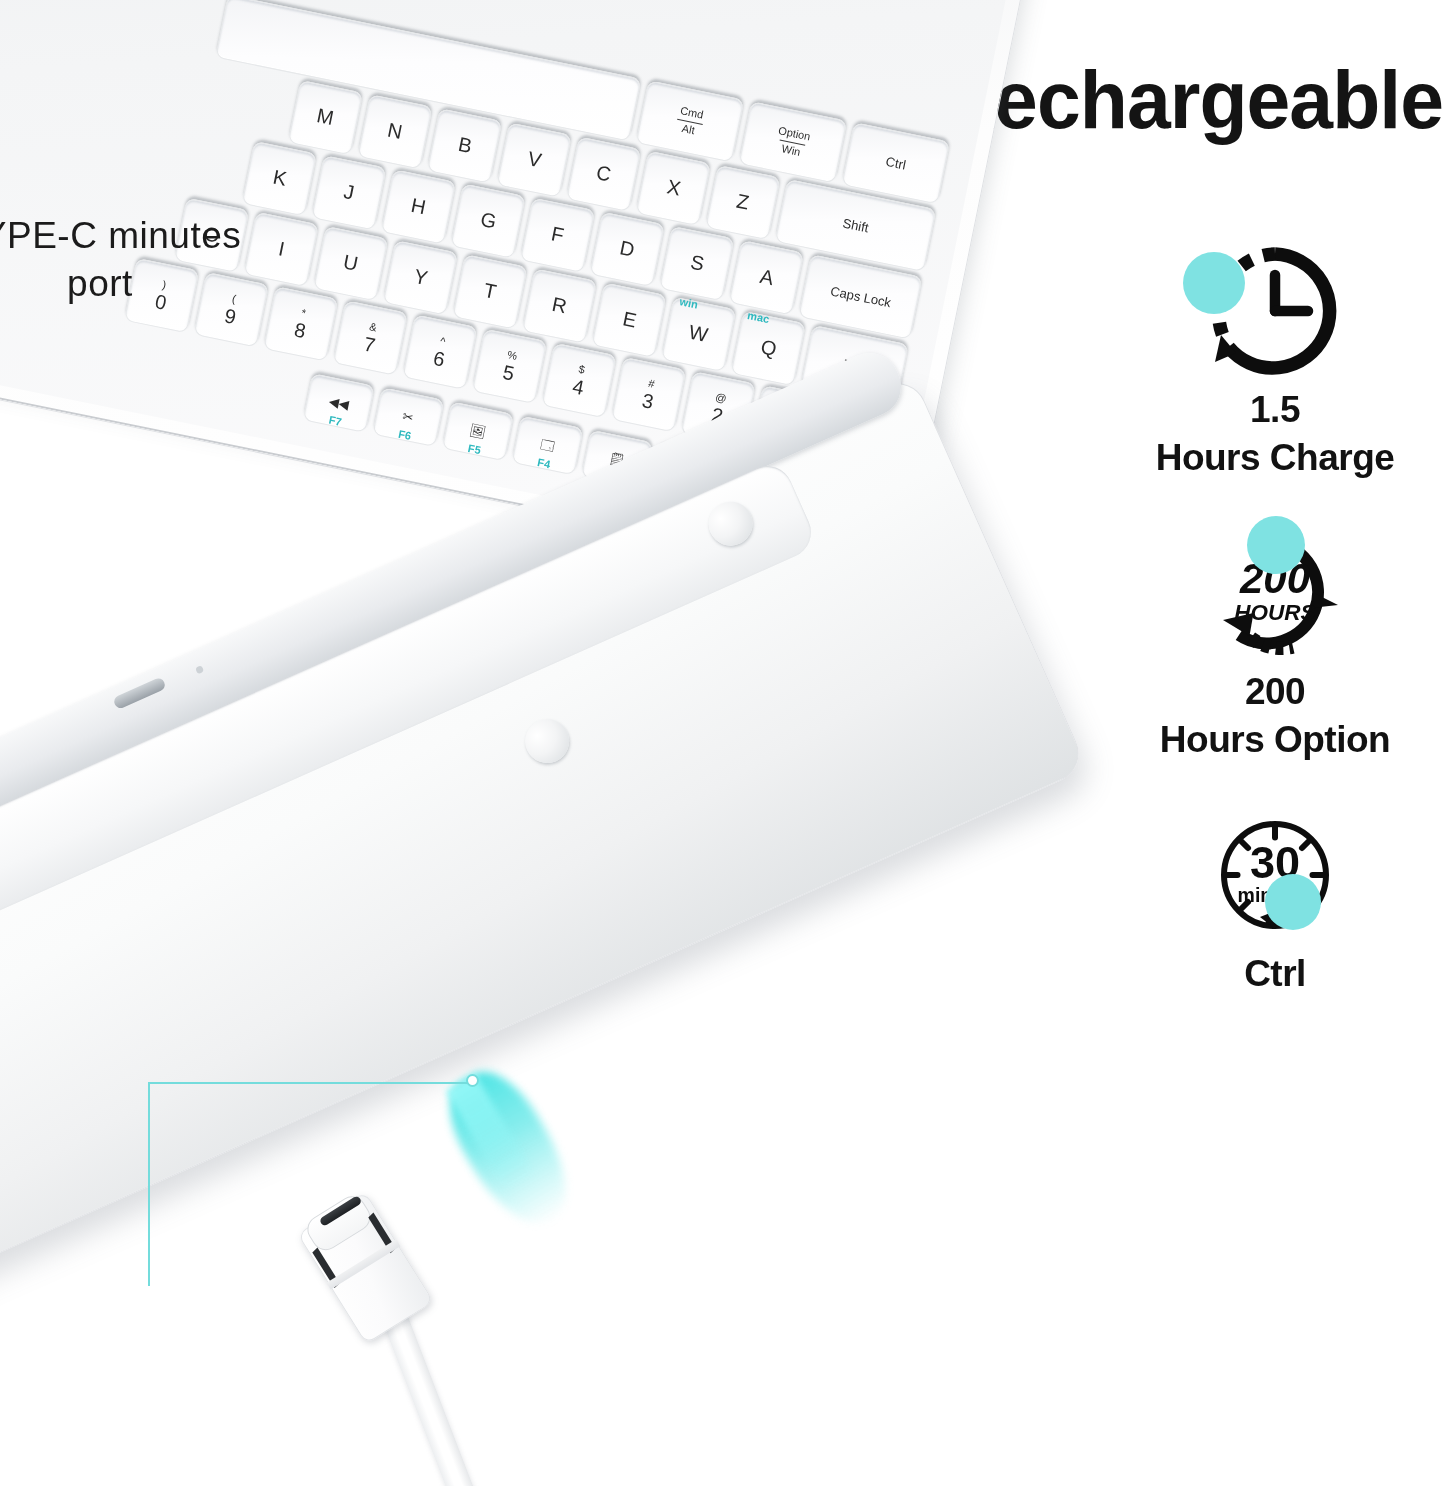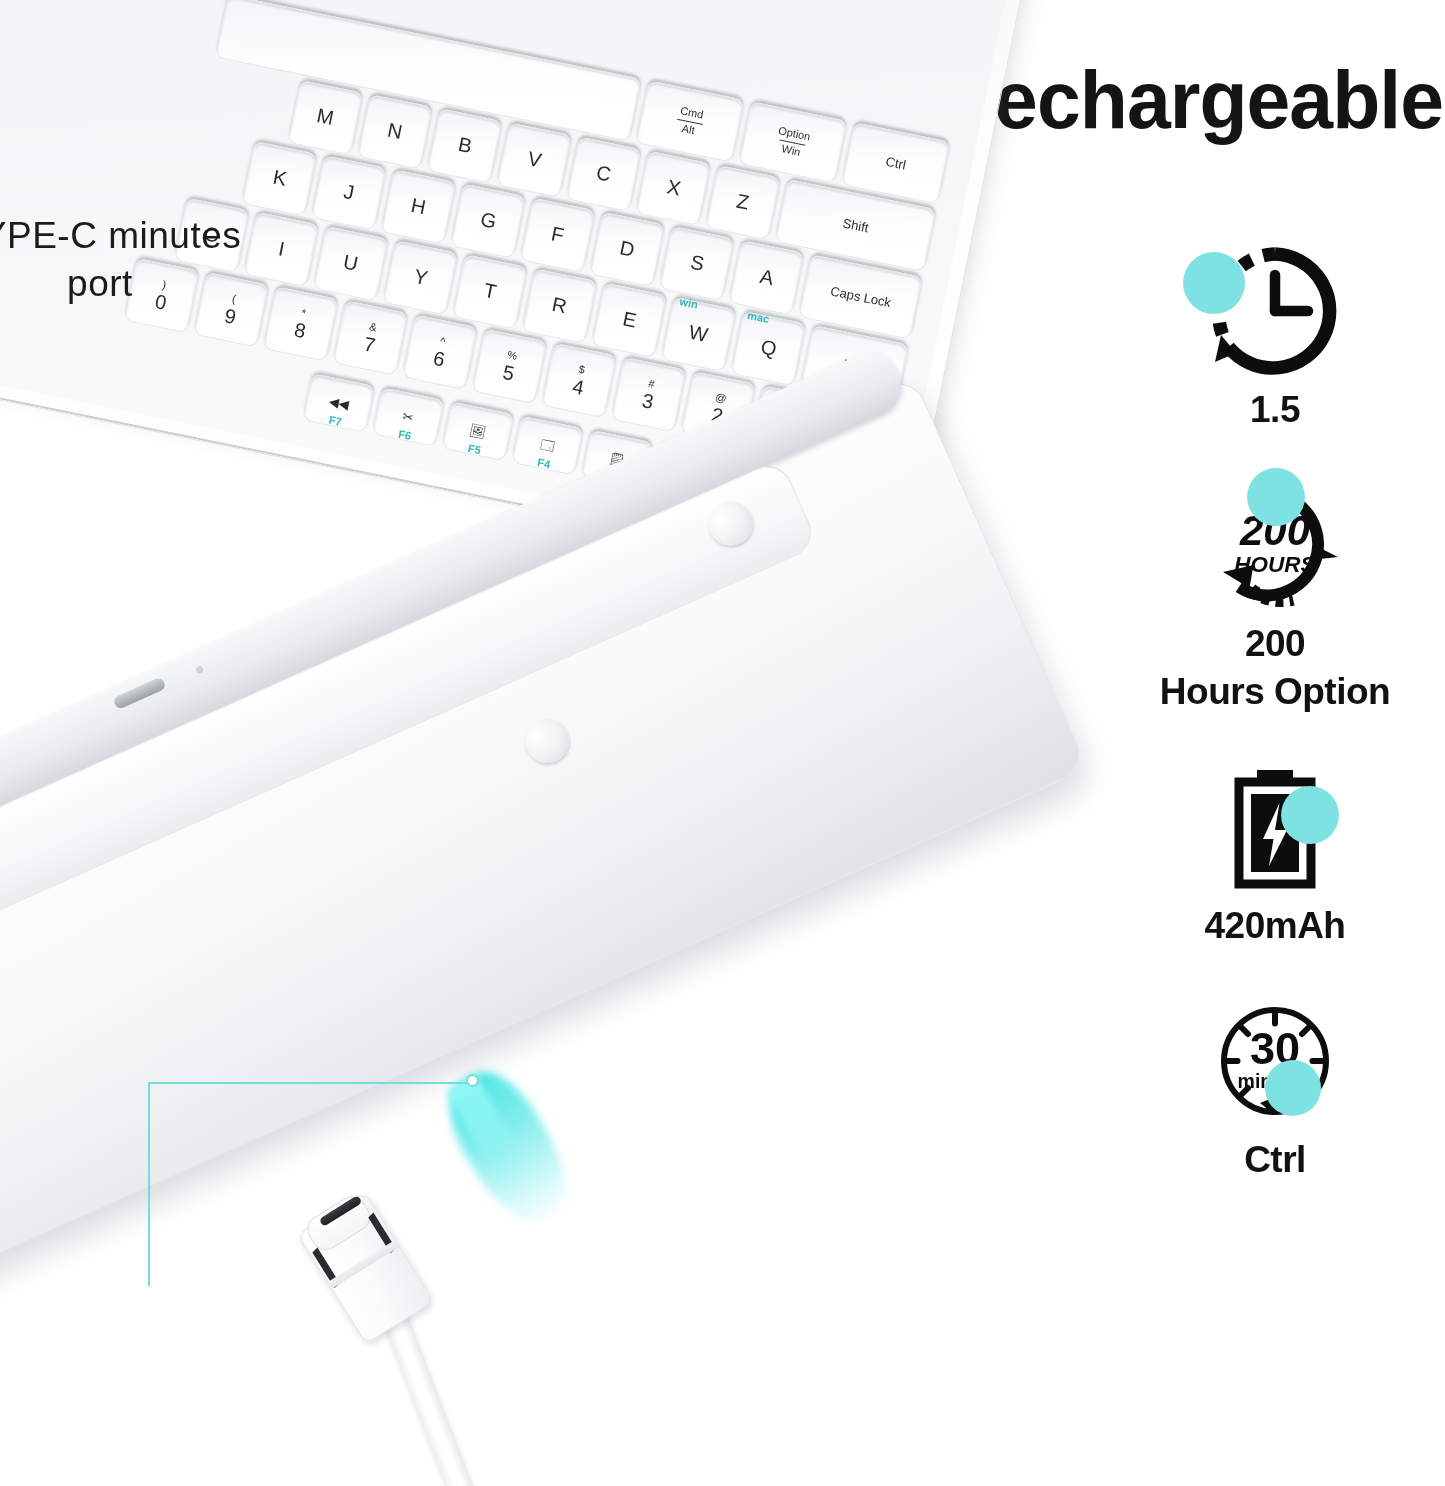--- a/index.html
+++ b/index.html
@@ -468,20 +468,21 @@
         <path d="M50 12 A38 38 0 1 1 19 74" fill="none" stroke="#0d0d0d" stroke-width="9" stroke-linecap="butt"></path>
         <path d="M24 78 L14 66 L10 84 Z" fill="#0d0d0d"></path>
         <path d="M50 12 A38 38 0 0 0 14 42" fill="none" stroke="#0d0d0d" stroke-width="9" stroke-dasharray="8 8" stroke-linecap="butt"></path>
         <path d="M14 42 A38 38 0 0 0 18 72" fill="none" stroke="#0d0d0d" stroke-width="9" stroke-dasharray="8 8" stroke-linecap="butt"></path>
         <line x1="50" y1="26" x2="50" y2="50" stroke="#0d0d0d" stroke-width="7" stroke-linecap="round"></line>
         <line x1="50" y1="50" x2="72" y2="50" stroke="#0d0d0d" stroke-width="7" stroke-linecap="round"></line>
       </svg>
     </div>
     <div class="f-text">
       <span class="l1">1.5</span>
+      <span class="l2">Hours Charge</span>
     </div>
   </div>
 
   <div class="feature">
     <div class="f-icon">
       <div class="blob" style="width:58px;height:58px;left:142px;top:-2px;"></div>
       <svg width="150" height="150" viewBox="0 0 100 100">
         <path d="M50 16 A34 34 0 1 1 26 78" fill="none" stroke="#0d0d0d" stroke-width="8"></path>
         <path d="M18 72 L28 60 L38 78 Z" fill="#0d0d0d" transform="rotate(150 28 70)"></path>
         <path d="M76 50 A26 26 0 0 1 74 60 L92 58 Z" fill="#0d0d0d"></path>
@@ -489,34 +490,20 @@
         <text x="50" y="50" text-anchor="middle" font-family="Liberation Sans, sans-serif" font-size="28" font-weight="bold" font-style="italic" fill="#0d0d0d">200</text>
         <text x="50" y="68" text-anchor="middle" font-family="Liberation Sans, sans-serif" font-size="15" font-weight="bold" font-style="italic" fill="#0d0d0d">HOURS</text>
       </svg>
     </div>
     <div class="f-text">
       <span class="l1">200</span>
       <span class="l2">Hours Option</span>
     </div>
   </div>
 
-  <div class="feature">
-    <div class="f-icon">
-      <div class="blob" style="width:58px;height:58px;left:176px;top:34px;"></div>
-      <svg width="150" height="150" viewBox="0 0 100 100">
-        <rect x="38" y="12" width="24" height="9" fill="#0d0d0d"></rect>
-        <rect x="26" y="20" width="48" height="68" fill="none" stroke="#0d0d0d" stroke-width="6"></rect>
-        <rect x="34" y="28" width="32" height="52" fill="#0d0d0d"></rect>
-        <path d="M53 34 L42 58 L49 58 L46 76 L58 52 L50 52 Z" fill="#ffffff"></path>
-      </svg>
-    </div>
-    <div class="f-text">
-      <span class="l1">420mAh</span>
-    </div>
-  </div>
 
   <div class="feature">
     <div class="f-icon">
       <div class="blob" style="width:56px;height:56px;left:160px;top:74px;"></div>
       <svg width="150" height="150" viewBox="0 0 100 100">
         <circle cx="50" cy="50" r="34" fill="none" stroke="#0d0d0d" stroke-width="4"></circle>
         <g stroke="#0d0d0d" stroke-width="4" stroke-linecap="round">
           <line x1="50" y1="17" x2="50" y2="25"></line>
           <line x1="73" y1="27" x2="68" y2="32"></line>
           <line x1="83" y1="50" x2="75" y2="50"></line>

